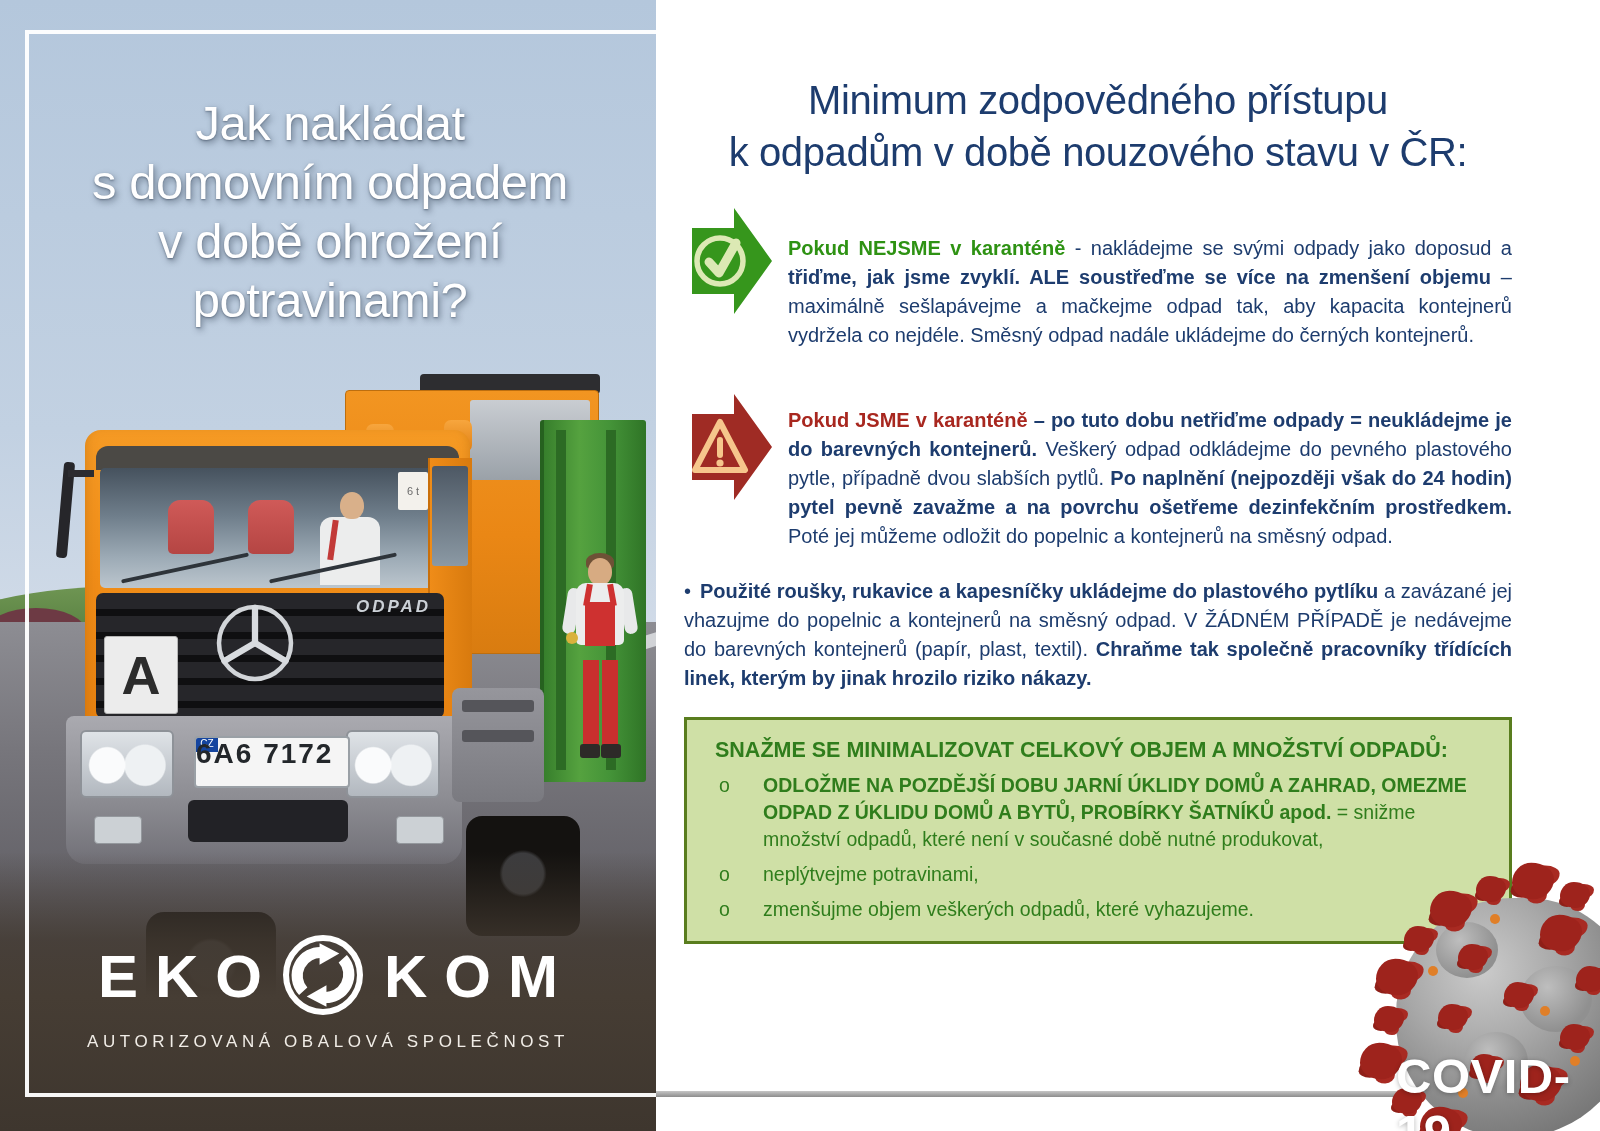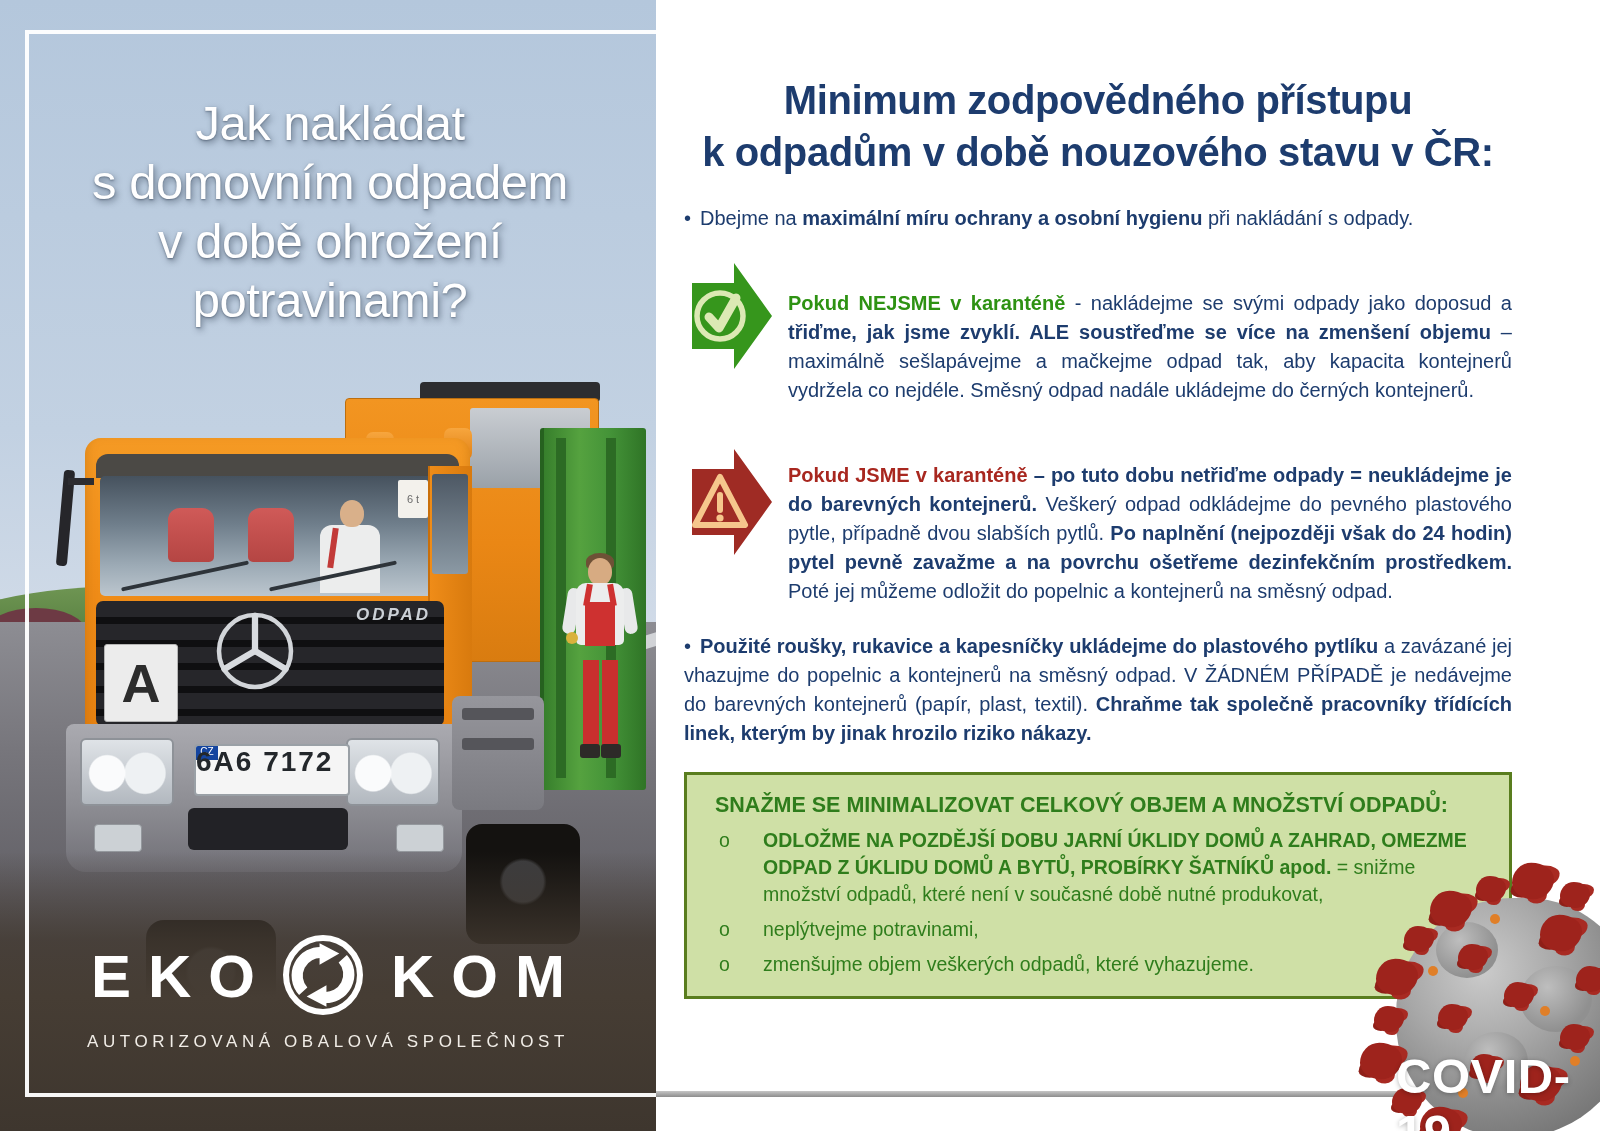--- a/index.html
+++ b/index.html
@@ -10,21 +10,21 @@
   .photo{position:absolute;left:0;top:0;width:656px;height:1131px;overflow:hidden;
          background:linear-gradient(180deg,#b4c7dc 0%,#c2d1e2 38%,#d4dde9 60%,#dde4ec 68%);}
   .grass{position:absolute;left:-50px;top:586px;width:430px;height:66px;background:linear-gradient(180deg,#6f9553,#4f7a3a);
          border-radius:60% 80% 0 0/90% 100% 0 0;}
   .bush{position:absolute;left:-14px;top:608px;width:100px;height:48px;background:#6d3a44;border-radius:50% 50% 20% 20%;}
   .road{position:absolute;left:0;top:622px;width:100%;height:509px;
         background:linear-gradient(180deg,#8d8d93 0%,#77767c 25%,#5e5c62 60%,#4c4950 100%);}
   .stripe{position:absolute;left:498px;top:706px;width:66px;height:22px;background:#e8eaec;transform:rotate(-17deg);opacity:.92;}
   .stripe2{position:absolute;left:628px;top:636px;width:34px;height:13px;background:#e4e6e9;transform:rotate(-17deg);opacity:.8;}
 
-  .truck{position:absolute;left:0;top:8px;width:656px;height:806px;}
+  .truck{position:absolute;left:0;top:0;width:656px;height:806px;}
   .truck div{position:absolute;}
   .rear-pipes{left:420px;top:374px;width:180px;height:20px;background:#2d2d30;border-radius:4px;}
   .rear-body{left:345px;top:390px;width:252px;height:262px;background:linear-gradient(180deg,#f29521 0%,#ea8715 55%,#d97c10 100%);
              border:1px solid #bd6e0e;border-radius:4px;}
   .rear-hatch{left:470px;top:400px;width:120px;height:80px;background:linear-gradient(180deg,#c9cdd2,#9aa1a8);border-radius:3px;}
   .rear-label{left:360px;top:440px;width:42px;height:96px;background:#3f8f46;border-radius:3px;}
   .green-container{left:540px;top:420px;width:102px;height:362px;
         background:linear-gradient(90deg,#377f2c 0%,#55a23f 35%,#449338 65%,#2f7426 100%);
         border-left:4px solid #26611f;border-radius:3px;}
   .container-bar{left:556px;top:430px;width:10px;height:340px;background:#2c6b24;}
@@ -105,30 +105,30 @@
   .boot.br{left:33px;top:188px;}
 
   .photo-dark{position:absolute;left:0;top:852px;width:100%;height:279px;
         background:linear-gradient(180deg,rgba(66,57,48,0) 0%,rgba(66,57,48,.8) 32%,#463d34 52%,#3e362e 100%);}
   .photo-title{position:absolute;left:58px;top:94px;width:544px;text-align:center;color:#fff;
         font-weight:400;font-size:49px;line-height:59px;letter-spacing:-0.5px;
         text-shadow:2px 3px 6px rgba(32,45,64,.5),0 1px 2px rgba(32,45,64,.45);}
   .photo-title span{display:block;}
 
   .logo{position:absolute;left:68px;top:932px;width:520px;text-align:center;color:#fff;}
-  .logo-row{display:flex;align-items:center;justify-content:center;gap:8px;}
+  .logo-row{display:flex;align-items:center;justify-content:center;gap:1px;}
   .logo-word{font-size:60px;font-weight:700;letter-spacing:17px;text-indent:17px;line-height:86px;}
   .logo-sub{margin-top:10px;font-size:17px;letter-spacing:4.6px;color:#f1ede7;}
 
   .frame{position:absolute;left:25px;top:30px;width:700px;height:1059px;border:4px solid rgba(255,255,255,.96);}
 
   
   .content{position:absolute;left:656px;top:0;width:944px;height:1131px;box-sizing:border-box;
         padding:74px 88px 0 28px;color:#1d3c6e;}
-  h1{margin:0;font-size:40px;line-height:52px;font-weight:700;text-align:center;letter-spacing:-0.4px;color:#1d3c6e;}
+  h1{margin:0;font-size:40px;line-height:52px;font-weight:400;text-align:center;letter-spacing:-0.4px;color:#1d3c6e;}
   h1 span{display:block;}
   .p{font-size:20px;line-height:29px;margin:0;color:#1d3c6e;}
   .blt{margin-right:9px;}
   .b1{margin-top:26px;}
   .b2{margin-top:22px;text-align:justify;}
   .b3{margin-top:26px;text-align:justify;}
   .seg.bold{font-weight:700;}
   .icon-row{display:flex;margin-top:24px;}
   .icon-col{width:104px;flex:none;}
   .icon-row .p{flex:1;text-align:justify;margin-top:32px;}
@@ -266,21 +266,20 @@
 
     <div class="frame"></div>
   </div>
 
   <div class="content">
     <h1>
       <span>Minimum zodpovědného přístupu</span>
       <span>k odpadům v době nouzového stavu v ČR:</span>
     </h1>
 
-    <p class="p b1"><span class="blt">•</span><span><span class="seg">Dbejme na </span><span class="seg bold">maximální míru ochrany a osobní hygienu</span><span class="seg"> při nakládání s odpady.</span></span></p>
 
 
     <div class="icon-row green">
       <div class="icon-col">
         <svg width="92" height="118" viewBox="0 0 92 118">
           <polygon points="8,26 50,26 50,6 88,59 50,112 50,92 8,92" fill="#36961c"></polygon>
           <circle cx="36" cy="59" r="23" fill="none" stroke="#dce9b4" stroke-width="5.5"></circle>
           <path d="M 25 60 L 35 71 L 52 41" fill="none" stroke="#dce9b4" stroke-width="9" stroke-linecap="round" stroke-linejoin="round"></path>
         </svg>
       </div>

